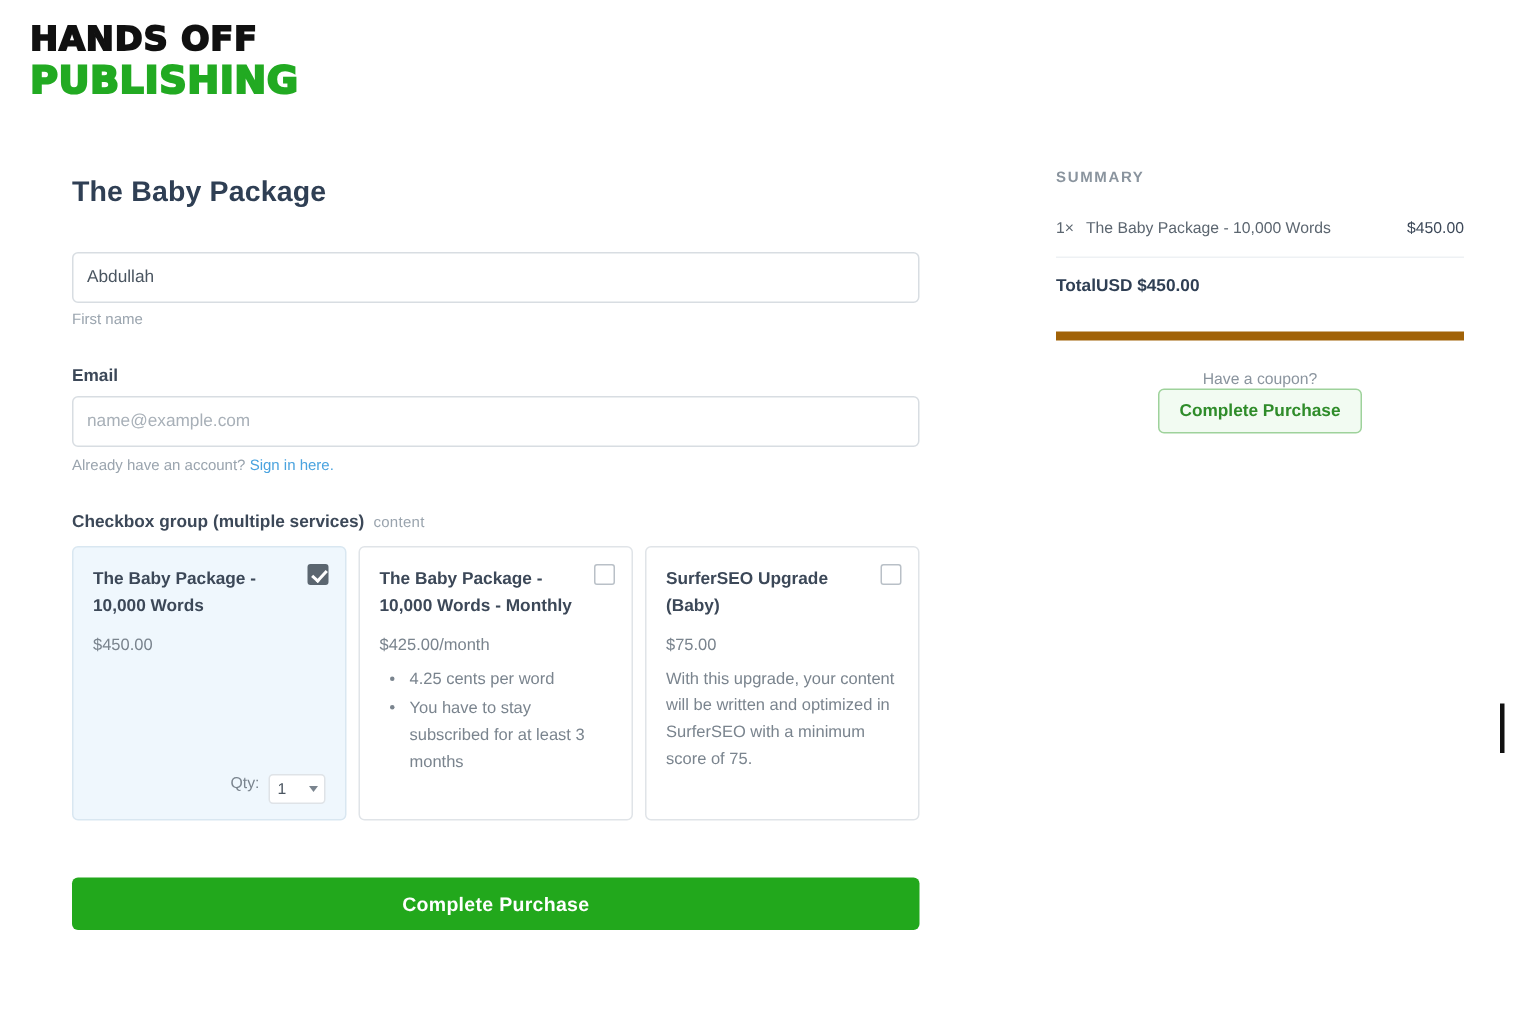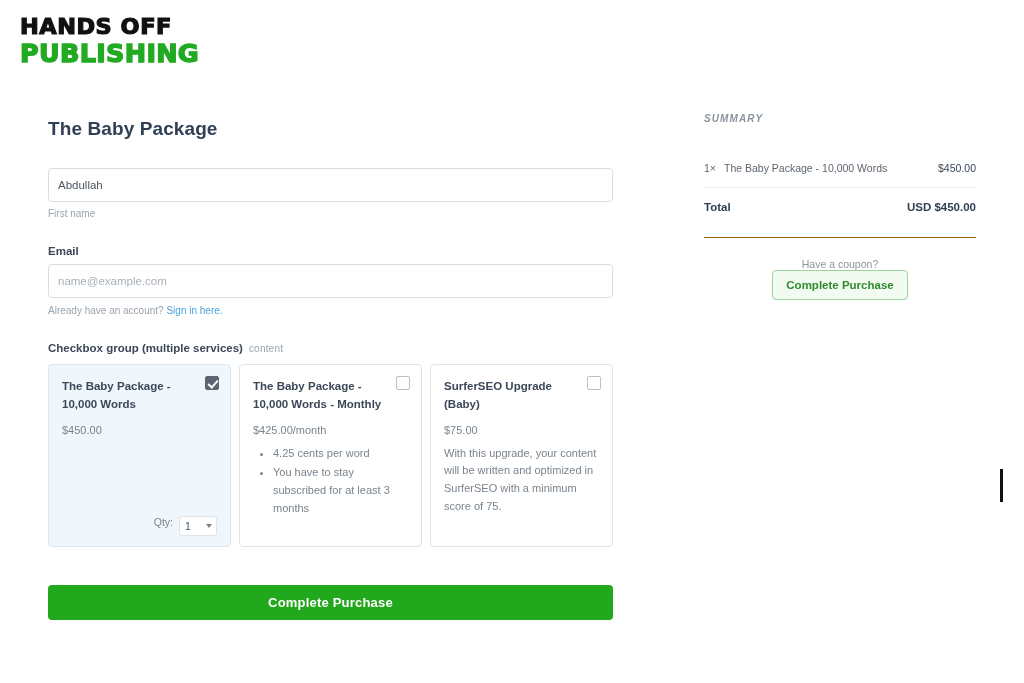--- a/index.html
+++ b/index.html
@@ -241,22 +241,21 @@
     position: absolute;
     left: 704px;
     top: 113px;
     width: 272px;
   }
   .summary-heading {
     font-size: 10px;
     font-weight: bold;
     letter-spacing: 1.1px;
     color: #8a949e;
-    margin-bottom: 38px;
-    font-style: italic;
+    margin-bottom: 22px;
   }
   .summary-line {
     display: flex;
     align-items: baseline;
     justify-content: space-between;
     padding-bottom: 13px;
     border-bottom: 1px solid #eef1f4;
   }
   .summary-item-left {
     display: flex;
@@ -265,35 +264,33 @@
     color: #5c6670;
   }
   .summary-qty { color: #5c6670; }
   .summary-amount {
     font-size: 10.5px;
     color: #3c4858;
   }
   .summary-total {
     display: flex;
     align-items: baseline;
-    justify-content: space-between;
     padding-top: 13px;
     padding-bottom: 24px;
-    border-bottom: 1px solid #a16207;
+    border-bottom: 6px solid #a16207;
   }
   .summary-total-label {
     font-size: 11.5px;
     font-weight: bold;
     color: #2f3f54;
   }
   .summary-total-value {
     font-size: 11.5px;
     font-weight: bold;
     color: #2f3f54;
-    padding-left: 13px;
   }
   .summary-footer {
     display: flex;
     align-items: center;
     justify-content: space-between;
     margin-top: 20px;
     flex-direction: column;
   }
   .coupon-link {
     font-size: 10.5px;

